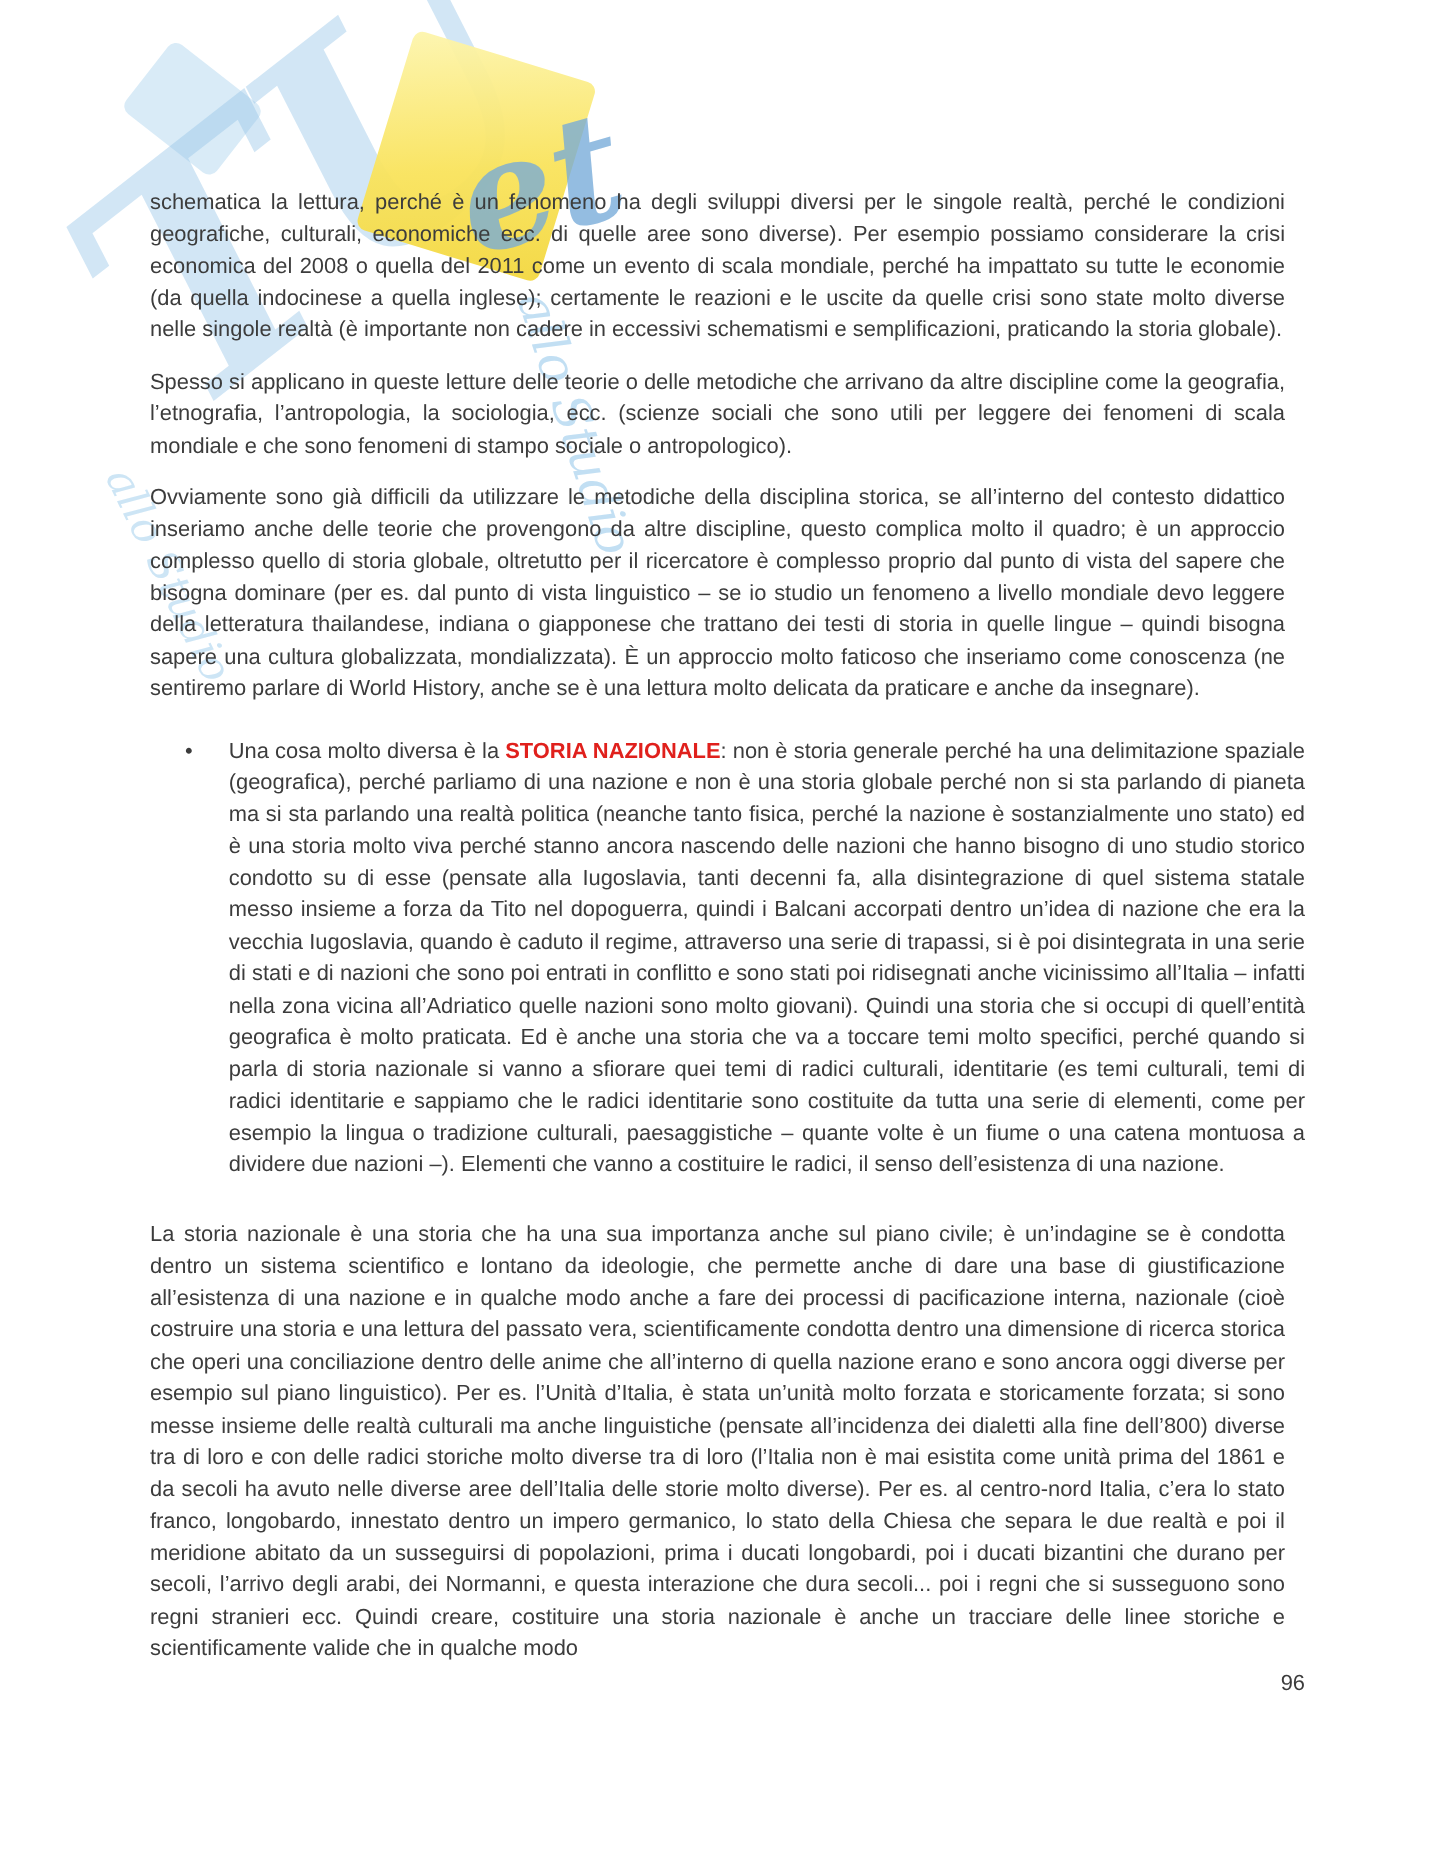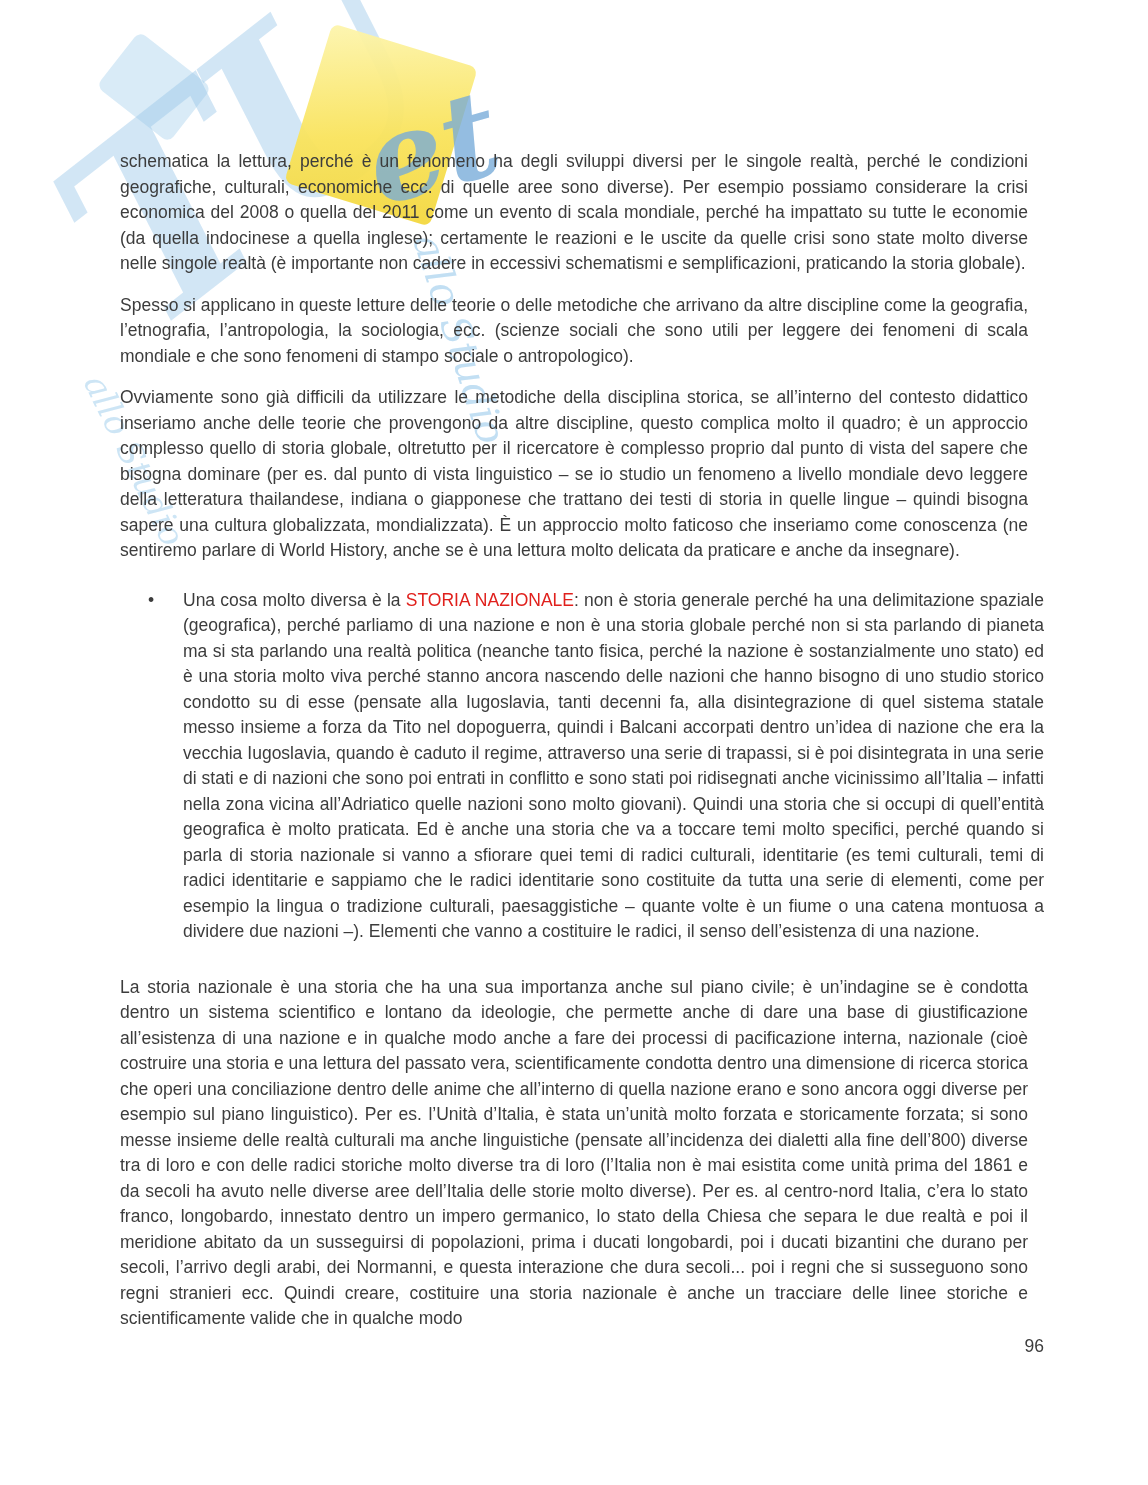--- a/index.html
+++ b/index.html
@@ -104,21 +104,21 @@
     flex:0 0 35px;
     margin-left:44px;
     text-align:left;
   }
   .bullet-body{
     flex:1;
     text-align:justify;
   }
   .term-red{
     color:#e0201c;
-    font-weight:normal;
+    font-weight:bold;
   }
   .page-number{
     position:absolute;
     top:1336px;
     right:104px;
     z-index:1;
     font-size:17.5px;
     color:#3c3c3c;
     margin-left:36px;
   }

